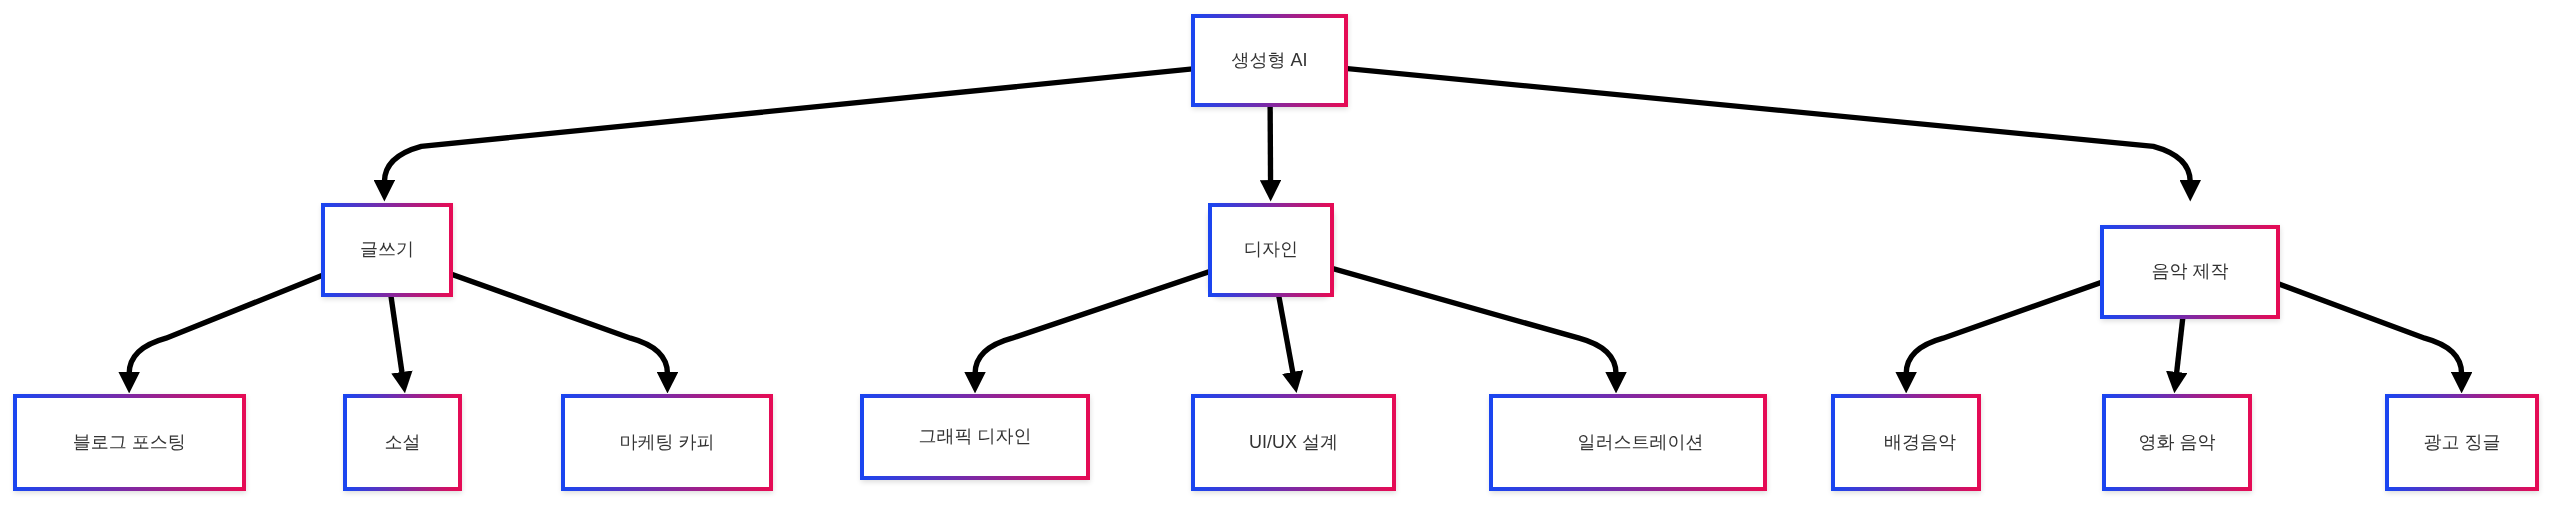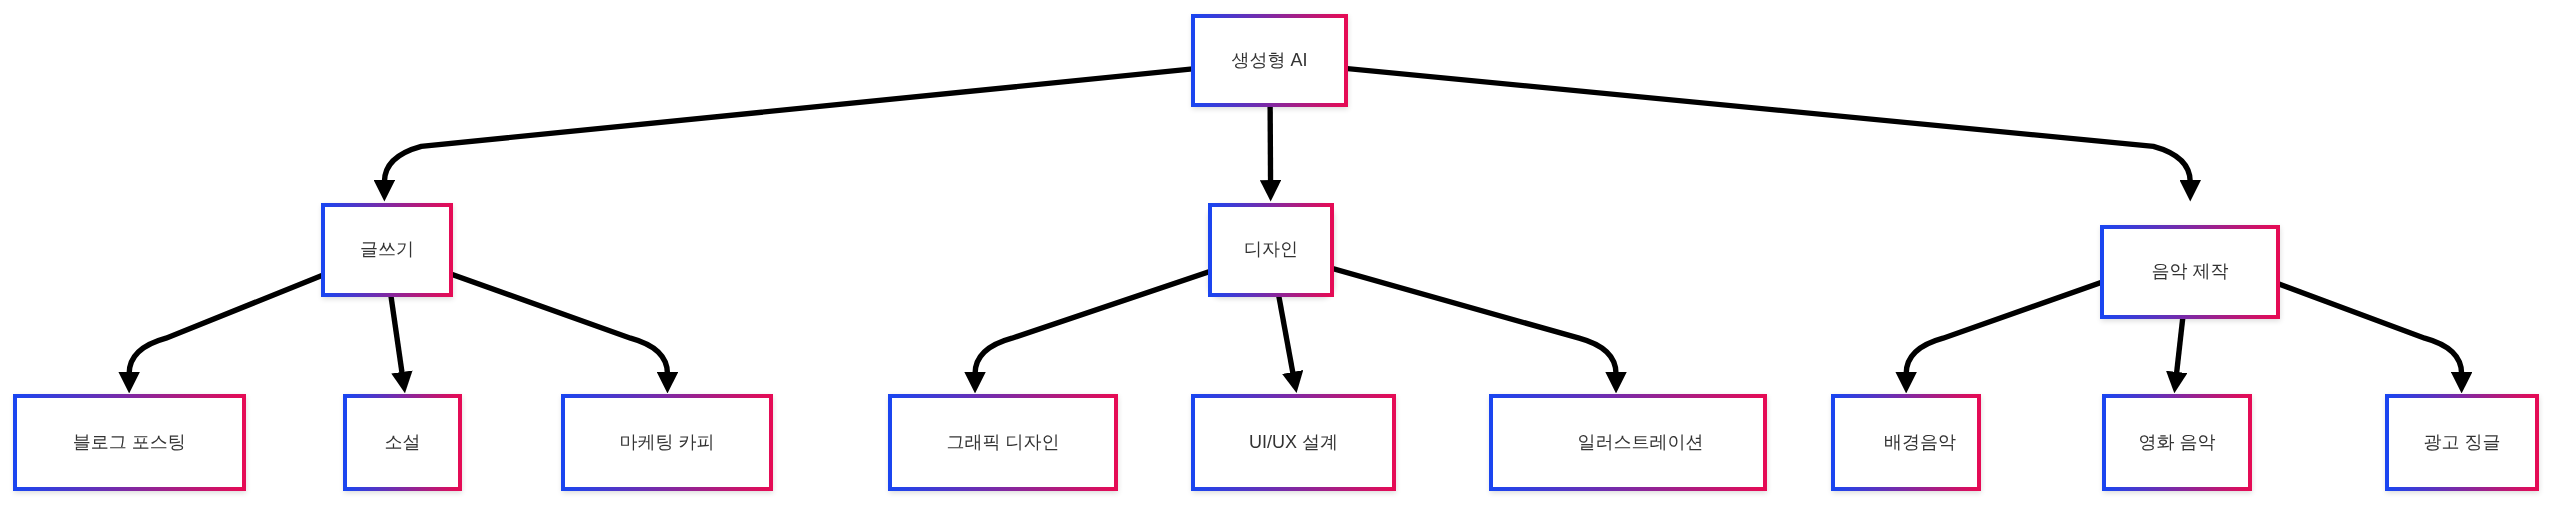--- a/index.html
+++ b/index.html
@@ -90,21 +90,21 @@
 
   <div class="node" style="left:12.7px; top:394px; width:233px; height:97px;">
     <span>블로그 포스팅</span>
   </div>
   <div class="node" style="left:343px; top:394px; width:119px; height:97px;">
     <span>소설</span>
   </div>
   <div class="node" style="left:561px; top:394px; width:212px; height:97px;">
     <span>마케팅 카피</span>
   </div>
-  <div class="node" style="left:860px; top:394px; width:230px; height:97px;margin-left:28px;">
+  <div class="node" style="left:860px; top:394px; width:230px; height:86px;">
     <span>그래픽 디자인</span>
   </div>
   <div class="node" style="left:1191px; top:394px; width:205px; height:97px;">
     <span>UI/UX 설계</span>
   </div>
   <div class="node" style="left:1489px; top:394px; width:278px; height:97px;padding-left:25px;">
     <span>일러스트레이션</span>
   </div>
   <div class="node" style="left:1831px; top:394px; width:150px; height:97px;padding-left:28px;">
     <span>배경음악</span>

